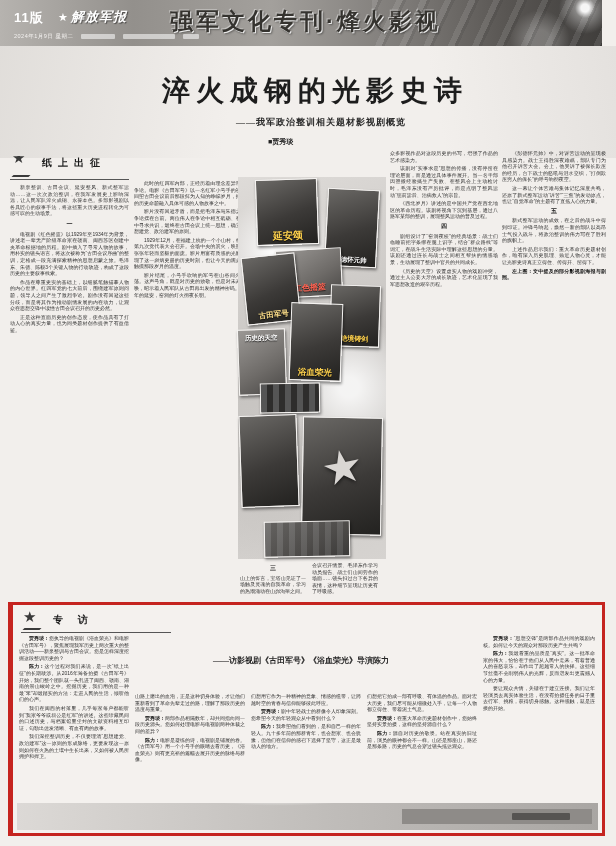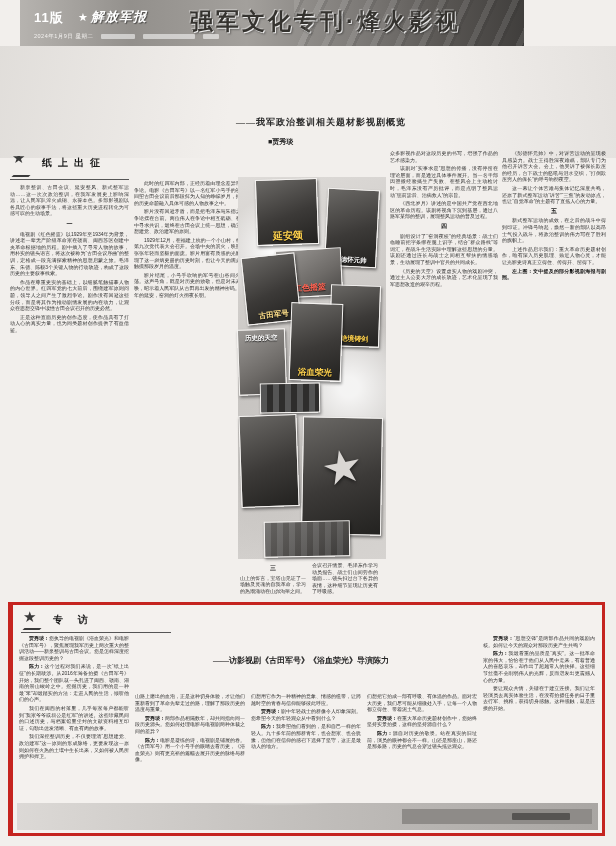--- a/index.html
+++ b/index.html
@@ -1,25 +1,25 @@
 <!DOCTYPE html>
 <html><head>
 <meta charset="utf-8">
 <style>
   html,body{margin:0;padding:0;background:#e6e3e0;}
   *{box-sizing:border-box;}
   .paper{position:relative;width:616px;height:846px;margin:0 auto;background:#f2efec;
          font-family:"Liberation Sans","DejaVu Sans",sans-serif;color:#2b2b2b;overflow:hidden;}
 
   
-  .mast{position:absolute;left:0;top:0;width:504px;height:46px;
+  .mast{position:absolute;left:0;top:0;width:602px;height:46px;
         background:
           radial-gradient(circle at 585px 8px, rgba(255,255,255,.95) 0 4px, rgba(255,255,255,.35) 10px, transparent 26px),
           radial-gradient(circle at 540px 40px, rgba(255,255,255,.25) 0 10px, transparent 30px),
-          linear-gradient(90deg,#b6b3af 0%,#93908c 22%,#a3a09c 45%,#7c7976 68%,#595653 84%,#403e3c 100%); margin-left: 20px;}
+          linear-gradient(90deg,#b6b3af 0%,#93908c 22%,#a3a09c 45%,#7c7976 68%,#595653 84%,#403e3c 100%);}
   .mast::after{content:"";position:absolute;right:0;top:0;width:230px;height:46px;
         background:repeating-linear-gradient(115deg,rgba(255,255,255,.18) 0 6px,rgba(40,40,40,.22) 6px 9px,transparent 9px 22px);
         opacity:.55;}
   .edition{position:absolute;left:14px;top:9px;font-size:13px;font-weight:bold;color:#fff;letter-spacing:1px;}
   .mast-logo{position:absolute;left:58px;top:8px;color:#fff;display:flex;align-items:center;gap:3px;}
   .mast-logo .star{font-size:11px;color:#fff;}
   .mast-logo .script{font-family:"Liberation Serif","DejaVu Serif",serif;font-style:italic;font-weight:bold;
         font-size:13px;letter-spacing:1px;text-shadow:1px 1px 1px rgba(0,0,0,.5);text-align:center;}
   .sup-title{position:absolute;left:170px;top:6px;font-size:23px;font-weight:bold;letter-spacing:3px;color:#35332f;
         text-shadow:1px 1px 0 rgba(255,255,255,.85),-1px -1px 0 rgba(255,255,255,.4),2px 2px 2px rgba(0,0,0,.35);}
@@ -102,20 +102,21 @@
     <div class="sup-title">强军文化专刊·烽火影视</div>
     <div class="dateline">
       <span>2024年1月9日 星期二</span>
       <span class="smudge a"></span>
       <span class="smudge b"></span>
       <span class="smudge c"></span>
     </div>
   </div>
 
   <div class="head-zone"></div>
+  <div class="main-hl">淬火成钢的光影史诗</div>
   <div class="main-sub">——我军政治整训相关题材影视剧概览</div>
   <div class="byline">■贾秀琰</div>
 
   <div class="col" style="left:10px;top:156px;width:119px;height:442px;">
     <div class="sec-head">
       <span class="starz">
         <span class="st">★</span>
           <span class="zline"></span>
       </span>
       <span class="sec-title">纸上出征</span>

